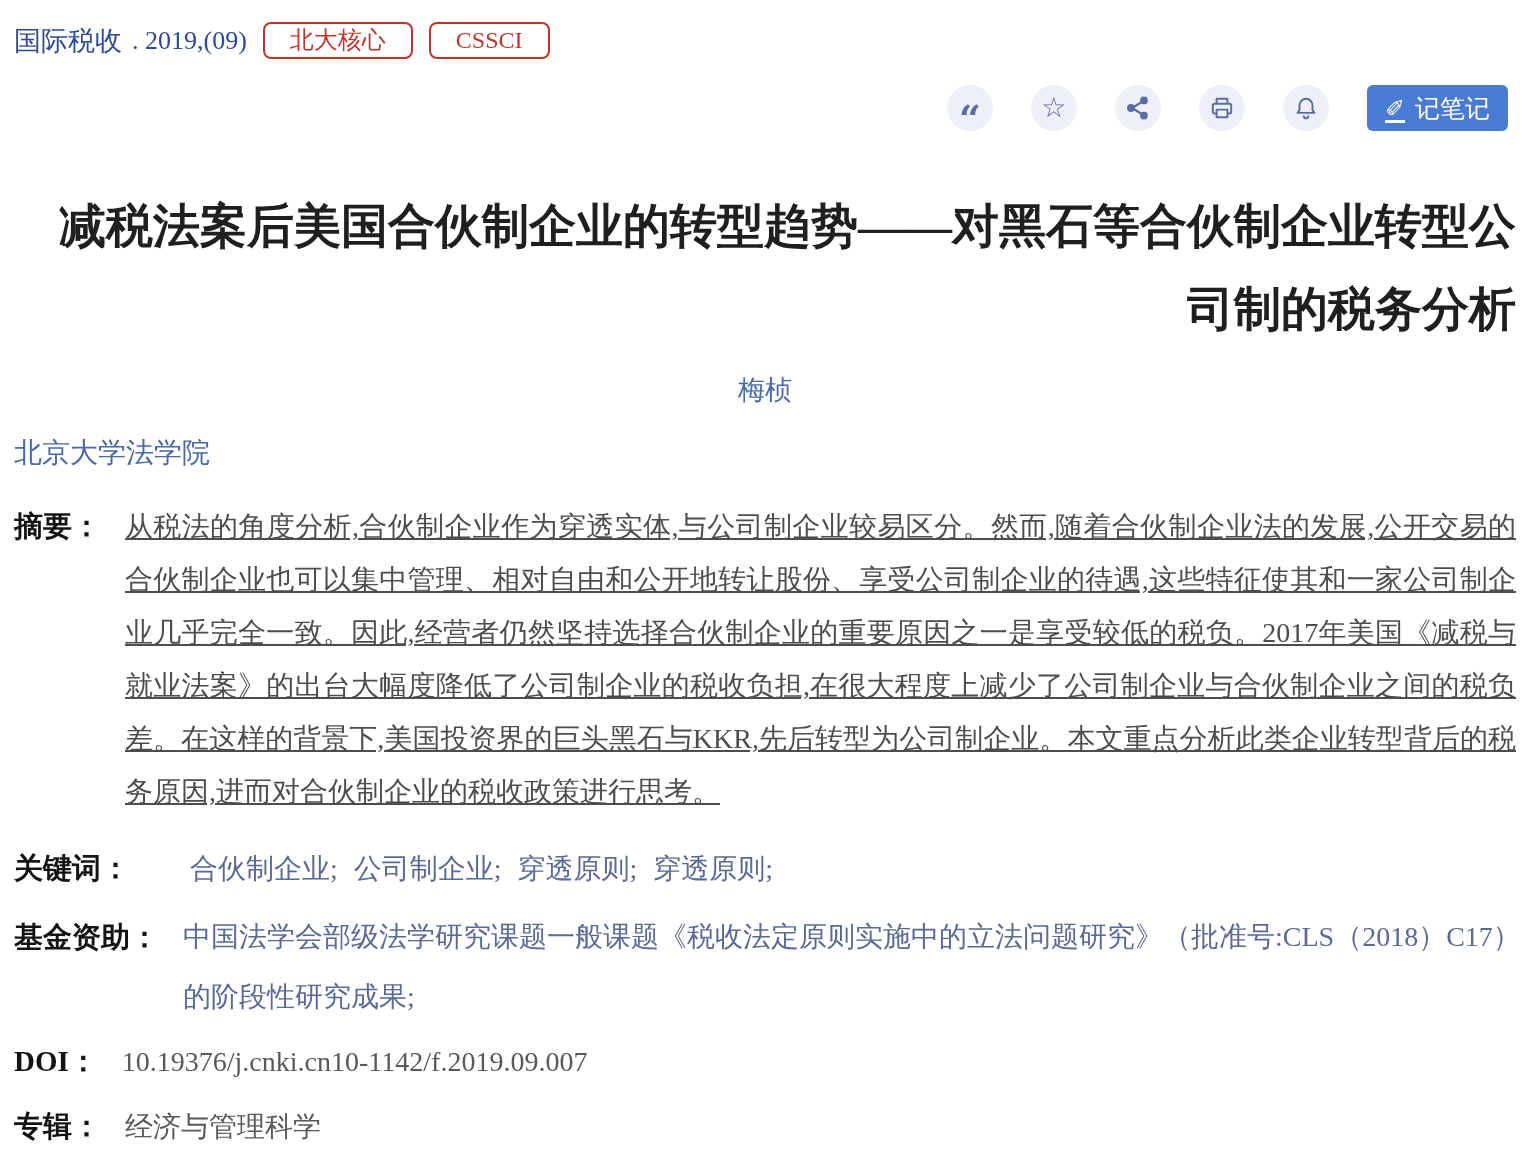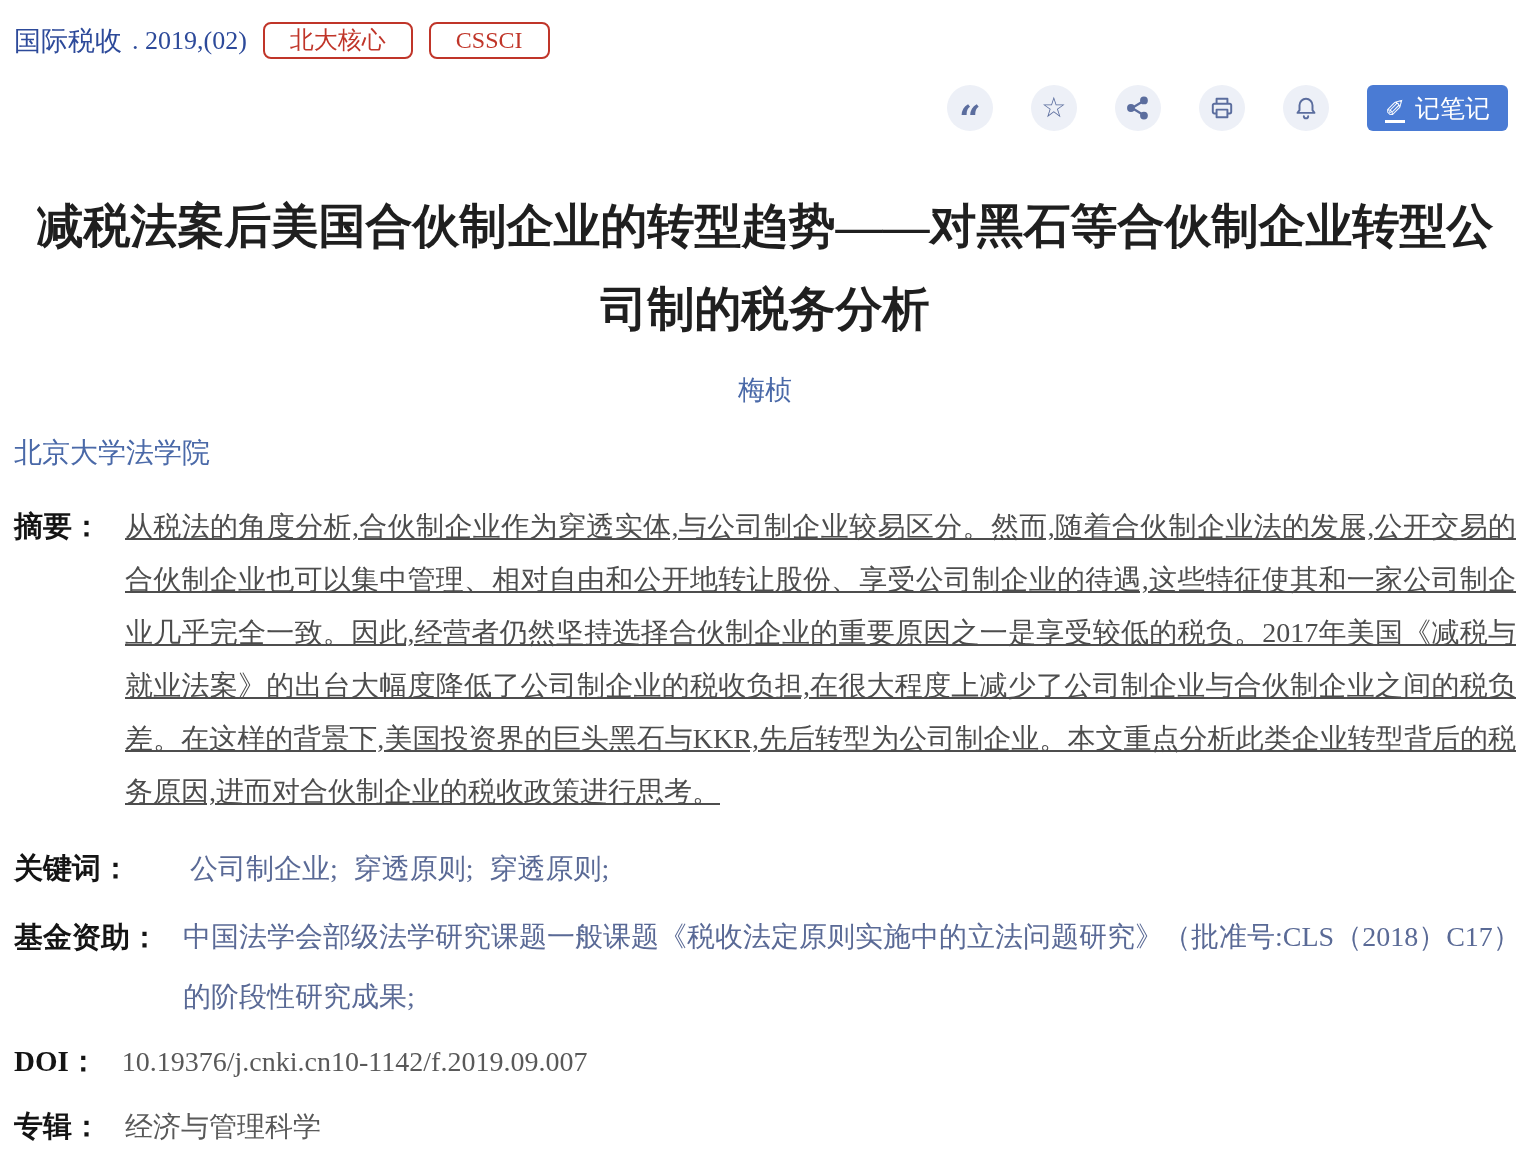--- a/index.html
+++ b/index.html
@@ -34,21 +34,21 @@
   .note-btn {
     height: 46px; border-radius: 6px; background: #4a7bd4; color: #ffffff;
     display: inline-flex; align-items: center; gap: 10px; padding: 0 18px;
     font-family: "Liberation Sans", "DejaVu Sans", sans-serif; font-size: 25px;
     cursor: pointer; border: none;
   }
   .glyph-pencil { display: inline-block; font-size: 24px; line-height: 1; transform: scaleY(-1); border-top: 3px solid #ffffff; padding-top: 2px; }
 
   
   .title {
-    margin-top: 54px; text-align: center;
+    margin-top: 54px; text-align: right;
     font-size: 47px; line-height: 1.76; font-weight: 700; color: #1f1f1f;
   }
   .author {
     margin-top: 22px; text-align: center;
     font-family: "Liberation Sans", "DejaVu Sans", sans-serif;
     font-size: 27px; color: #4a69a8; cursor: pointer;
   }
   .affiliation {
     margin-top: 26px; 
     font-family: "Liberation Sans", "DejaVu Sans", sans-serif;
@@ -81,21 +81,21 @@
 
   svg { display: block; }
 </style>
 </head>
 <body>
 
 <div class="page">
 
   <div class="top-bar">
     <span class="journal-name">国际税收</span>
-    <span class="journal-issue">. 2019,(02)</span>
+    <span class="journal-issue">. 2019,(09)</span>
     <span class="badge">北大核心</span>
     <span class="badge">CSSCI</span>
   </div>
 
   <div class="toolbar">
     <div class="tool-circle">
       <span class="glyph-quote">“</span>
     </div>
     <div class="tool-circle">
       <span class="glyph-star">☆</span>
@@ -142,20 +142,21 @@
   <div class="affiliation">北京大学法学院</div>
 
   <div class="row abstract-row">
     <span class="label">摘要：</span>
     <p class="abstract-text">从税法的角度分析,合伙制企业作为穿透实体,与公司制企业较易区分。然而,随着合伙制企业法的发展,公开交易的合伙制企业也可以集中管理、相对自由和公开地转让股份、享受公司制企业的待遇,这些特征使其和一家公司制企业几乎完全一致。因此,经营者仍然坚持选择合伙制企业的重要原因之一是享受较低的税负。2017年美国《减税与就业法案》的出台大幅度降低了公司制企业的税收负担,在很大程度上减少了公司制企业与合伙制企业之间的税负差。在这样的背景下,美国投资界的巨头黑石与KKR,先后转型为公司制企业。本文重点分析此类企业转型背后的税务原因,进而对合伙制企业的税收政策进行思考。</p>
   </div>
 
   <div class="row keywords-row">
     <span class="label">关键词：</span>
     <div class="keywords-list">
+      <span>合伙制企业;</span>
       <span>公司制企业;</span>
       <span>穿透原则;</span>
       <span>穿透原则;</span>
     </div>
   </div>
 
   <div class="row fund-row">
     <span class="label">基金资助：</span>
     <div class="fund-text">
       <div>中国法学会部级法学研究课题一般课题《税收法定原则实施中的立法问题研究》（批准号:CLS（2018）C17）</div>

